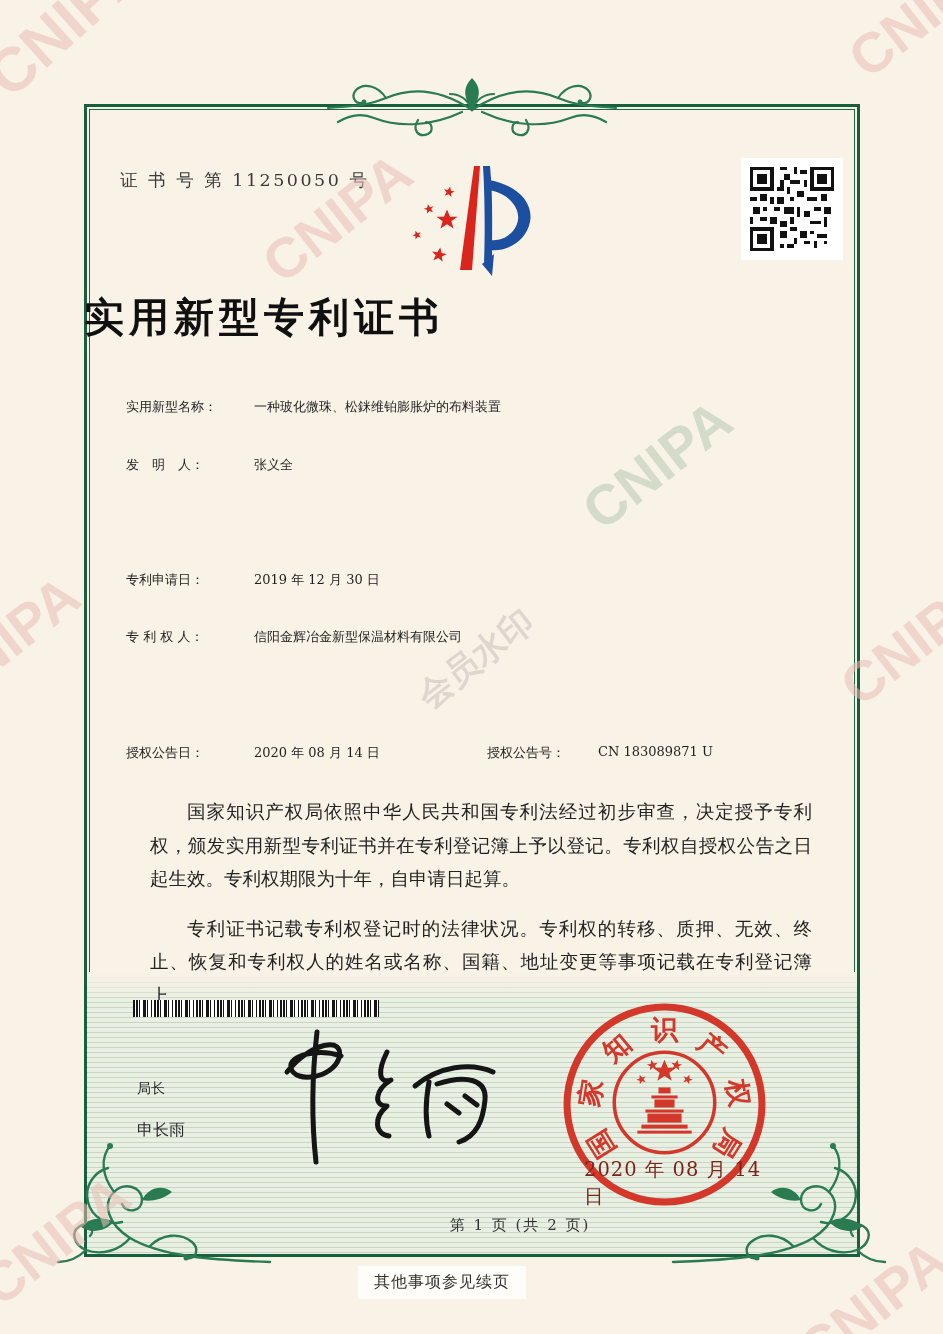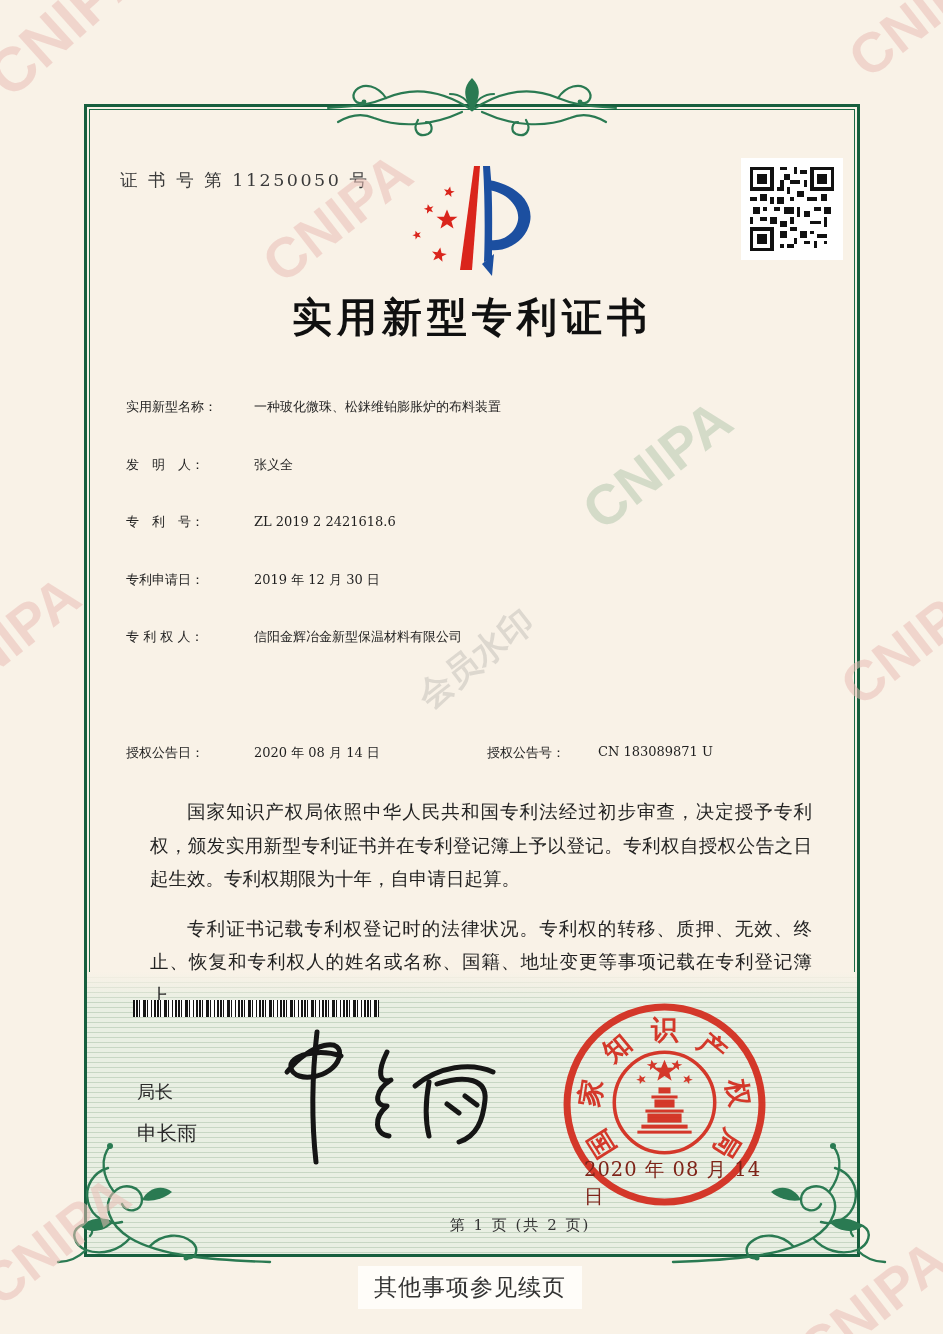--- a/index.html
+++ b/index.html
@@ -12,50 +12,50 @@
          box-shadow:inset 0 0 0 2px #f9f2e7, inset 0 0 0 3px #1a6a46;}
   
   .band{position:absolute;left:87px;top:972px;width:770px;height:282px;
         background:
           linear-gradient(to bottom,#f9f2e7 0px,rgba(249,242,231,0) 30px),
           repeating-linear-gradient(to bottom,rgba(122,158,124,.30) 0 1px,rgba(233,239,227,0) 1px 5px),
           #e9efe3;}
   
   .certno{position:absolute;left:120px;top:168px;font-size:17.5px;letter-spacing:2.5px;color:#3a3a3a;}
   .qrwrap{position:absolute;left:741px;top:158px;width:102px;height:102px;background:#fff;}
-  .title{position:absolute;left:84px;top:290px;width:776px;text-align:center;
+  .title{position:absolute;left:84px;top:290px;width:776px;text-align:left;
          font-size:40px;font-weight:bold;letter-spacing:5px;color:#101010;}
   
   .frow{position:absolute;left:126px;width:712px;font-size:13px;white-space:nowrap;}
   .flabel{display:inline-block;min-width:122px;}
   .fval{margin-left:6px;}
   .flabel2{position:absolute;left:349px;margin-left:12px;}
   .fval2{position:absolute;left:472px;}
   
   .bodytxt{position:absolute;left:134px;top:779px;width:694px;font-size:18.5px;
            line-height:33.5px;text-align:justify;color:#232323;}
   .bodytxt p{margin:16px;text-indent:2em;}
   
   .barcode{position:absolute;left:133px;top:1000px;width:246px;height:17px;
     background:repeating-linear-gradient(90deg,#151515 0 2px,#fdfdfd 2px 3px,#151515 3px 5px,
       #fdfdfd 5px 6px,#151515 6px 7px,#fdfdfd 7px 10px,#151515 10px 13px,#fdfdfd 13px 14px,
       #151515 14px 15px,#fdfdfd 15px 18px,#151515 18px 19px,#fdfdfd 19px 21px);}
   
-  .sigtitle{position:absolute;left:137px;top:1080px;font-size:18px;
+  .sigtitle{position:absolute;left:137px;top:1080px;font-size:14px;
             font-family:"Liberation Sans","DejaVu Sans",sans-serif;color:#2b2b2b;}
-  .signame{position:absolute;left:137px;top:1120px;font-size:20px;
+  .signame{position:absolute;left:137px;top:1120px;font-size:16px;
            font-family:"Liberation Sans","DejaVu Sans",sans-serif;color:#2b2b2b;text-align:center;}
   
   .sealdate{position:absolute;left:584px;top:1156px;width:190px;font-size:19.5px;
             letter-spacing:1px;color:#7e2318;z-index:4;}
   
   .pageno{position:absolute;left:84px;top:1216px;width:776px;text-align:center;
           font-size:15px;letter-spacing:2px;color:#333;padding-left:48px;}
   .note{position:absolute;left:358px;top:1266px;background:#fffdf9;padding:6px 16px;
-        font-size:23px;letter-spacing:1px;color:#333;}
+        font-size:16px;letter-spacing:1px;color:#333;}
   
   .wm{position:absolute;font-family:"Liberation Sans","DejaVu Sans",sans-serif;font-weight:bold;
       pointer-events:none;z-index:9;white-space:nowrap;}
   .wm-pink{color:rgba(233,189,183,.55);}
   .wm-green{color:rgba(187,204,180,.6);}
   .wm-gray{color:rgba(125,125,125,.22);}
   svg{display:block;}
 </style>
 </head>
 <body>
@@ -206,23 +206,20 @@
   </svg>
 
   <div class="title">实用新型专利证书</div>
 
   <div class="frow" style="top:398px">
     <span class="flabel">实用新型名称：</span><span class="fval">一种玻化微珠、松銤维铂膨胀炉的布料装置</span>
   </div>
   <div class="frow" style="top:456px">
     <span class="flabel">发　明　人：</span><span class="fval">张义全</span>
   </div>
-  <div class="frow" style="top:513px">
-    <span class="flabel">专　利　号：</span><span class="fval">ZL 2019 2 2421618.6</span>
-  </div>
   <div class="frow" style="top:571px">
     <span class="flabel">专利申请日：</span><span class="fval">2019 年 12 月 30 日</span>
   </div>
   <div class="frow" style="top:628px">
     <span class="flabel">专 利 权 人：</span><span class="fval">信阳金辉冶金新型保温材料有限公司</span>
   </div>
   <div class="frow" style="top:744px">
     <span class="flabel">授权公告日：</span><span class="fval">2020 年 08 月 14 日</span>
     <span class="flabel2">授权公告号：</span>
     <span class="fval2">CN 183089871 U</span>

